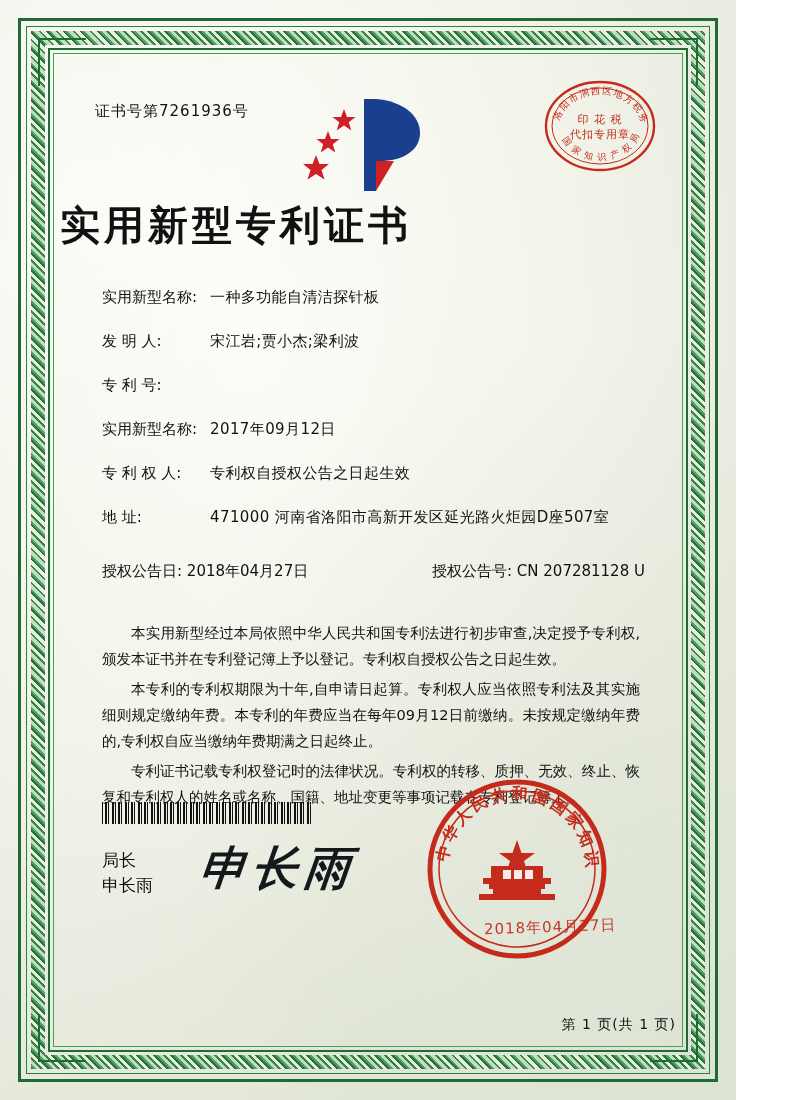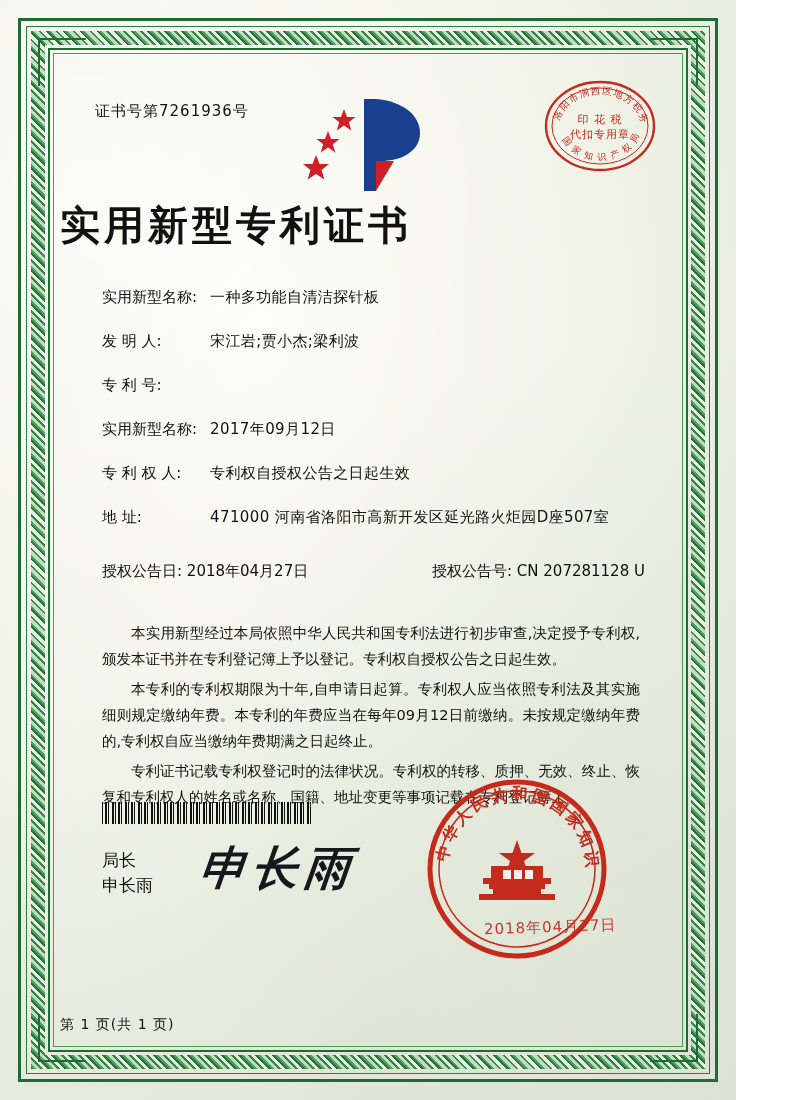--- a/index.html
+++ b/index.html
@@ -242,21 +242,21 @@
     color: #c42b1c;
     letter-spacing: 1px;
     transform: rotate(-2deg);
     opacity: 0.92;
   }
 
   .footer {
     position: absolute;
     left: 0; right: 0;
     bottom: 6px;
-    text-align: left;
+    text-align: right;
     font-size: 14px;
     color: #111;
     letter-spacing: 1px;
   }
 </style>
 </head>
 <body>
 
 <div id="certificate">
 

